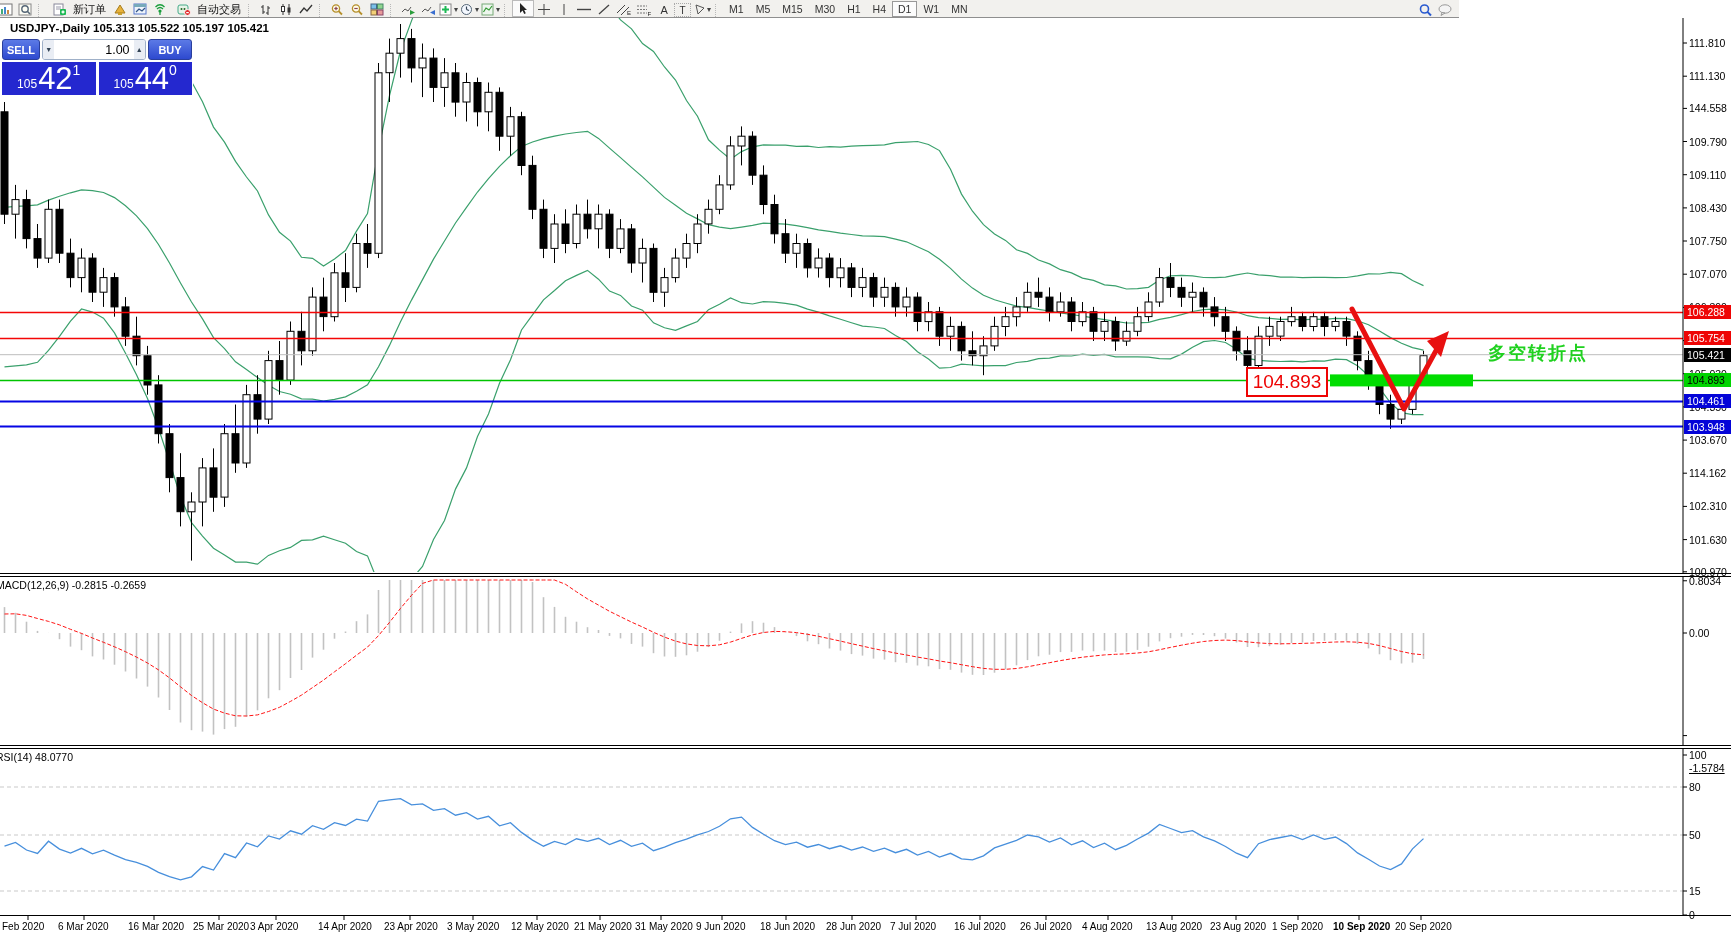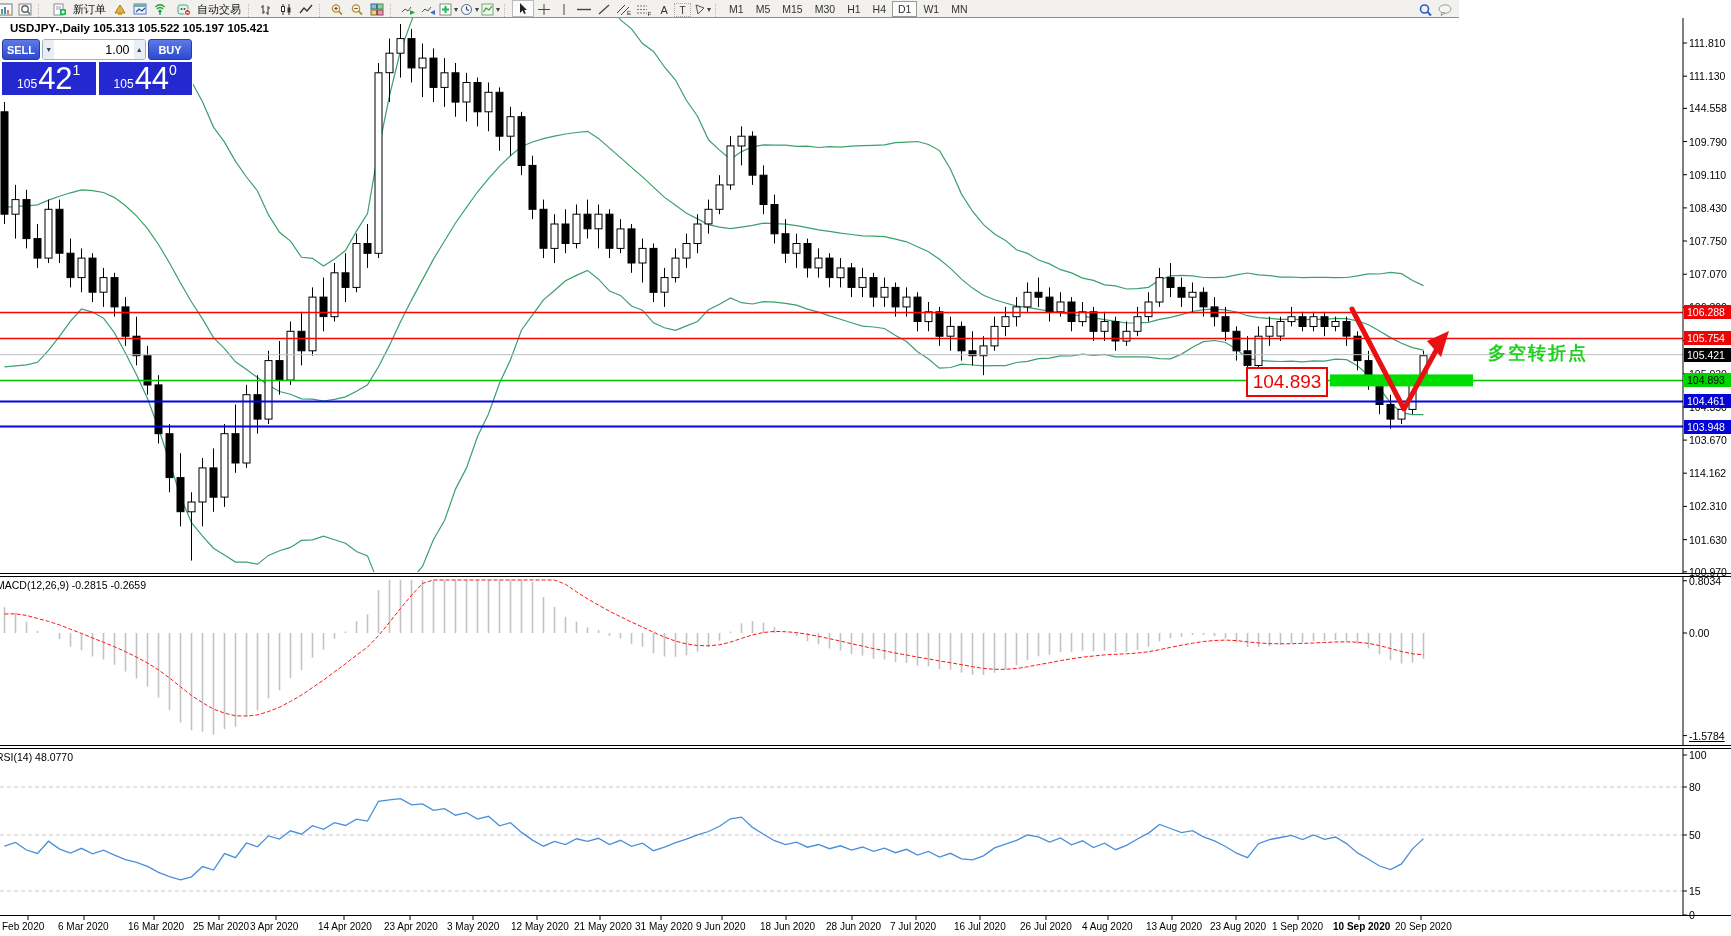--- a/index.html
+++ b/index.html
@@ -778,21 +778,21 @@
       <div class="ytick" style="top: 341px;">105.710</div>
       <div class="ytick" style="top: 374px;">105.030</div>
       <div class="ytick" style="top: 407px;">104.350</div>
       <div class="ytick" style="top: 440px;">103.670</div>
       <div class="ytick" style="top: 473px;">114.162</div>
       <div class="ytick" style="top: 506px;">102.310</div>
       <div class="ytick" style="top: 540px;">101.630</div>
       <div class="ytick" style="top: 572px;">100.970</div>
       <div class="stick" style="top: 581px;">0.8034</div>
       <div class="stick" style="top: 633px;">0.00</div>
-      <div class="stick" style="top: 736px; text-decoration: underline;">-1.5784</div>
+      <div class="stick" style="top: 768px; text-decoration: underline;">-1.5784</div>
       <div class="stick" style="top: 755px;">100</div>
       <div class="stick" style="top: 787px;">80</div>
       <div class="stick" style="top: 835px;">50</div>
       <div class="stick" style="top: 891px;">15</div>
       <div class="stick" style="top: 915px;">0</div>
     </div>
   <div id="xaxis">
       <div class="dtick" style="left: 2px;">Feb 2020</div>
       <div class="dtick" style="left: 58px;">6 Mar 2020</div>
       <div class="dtick" style="left: 128px;">16 Mar 2020</div>

